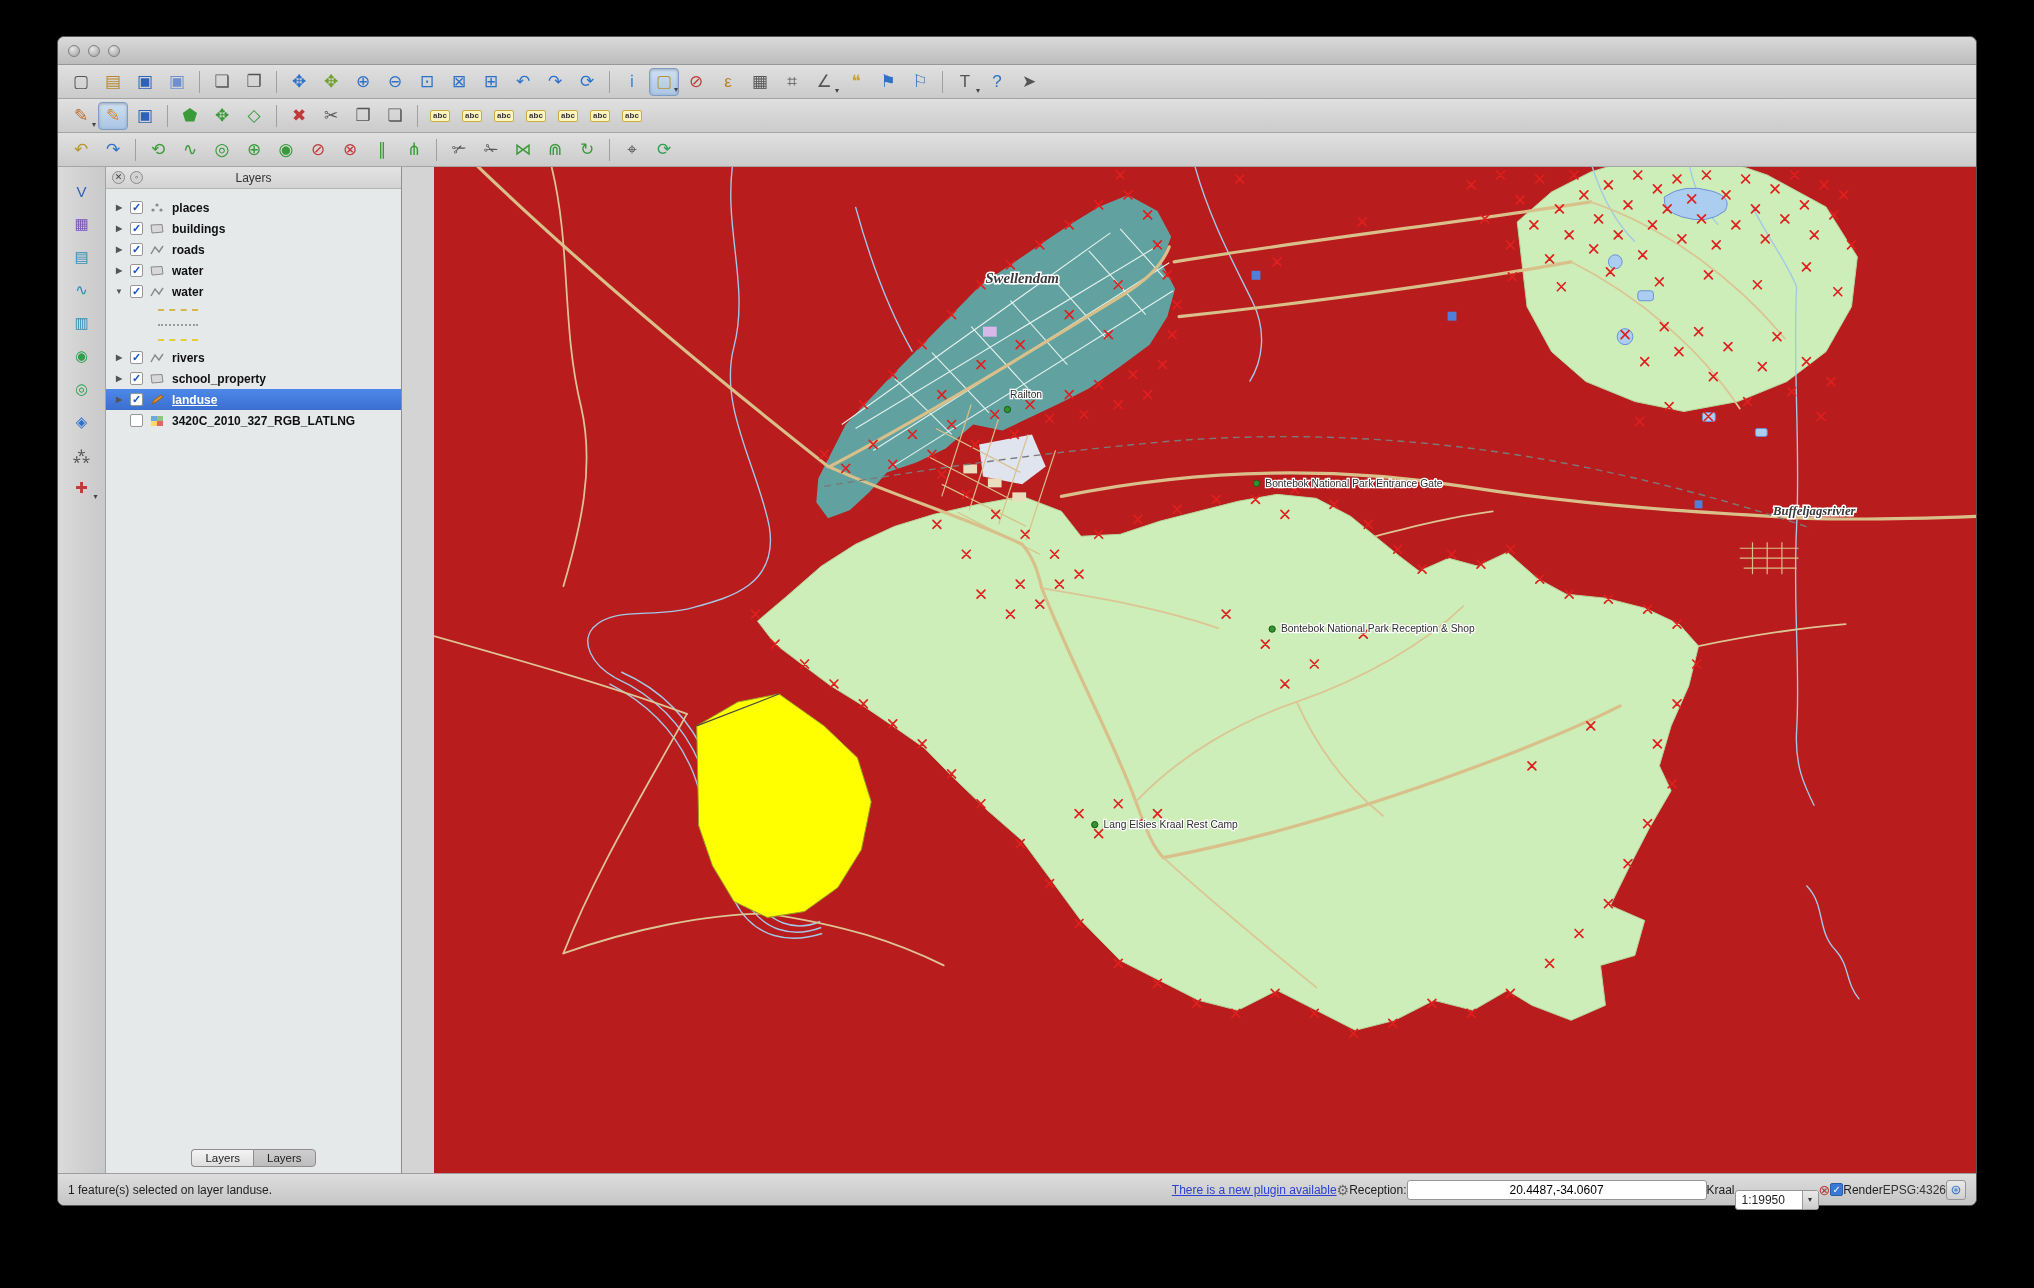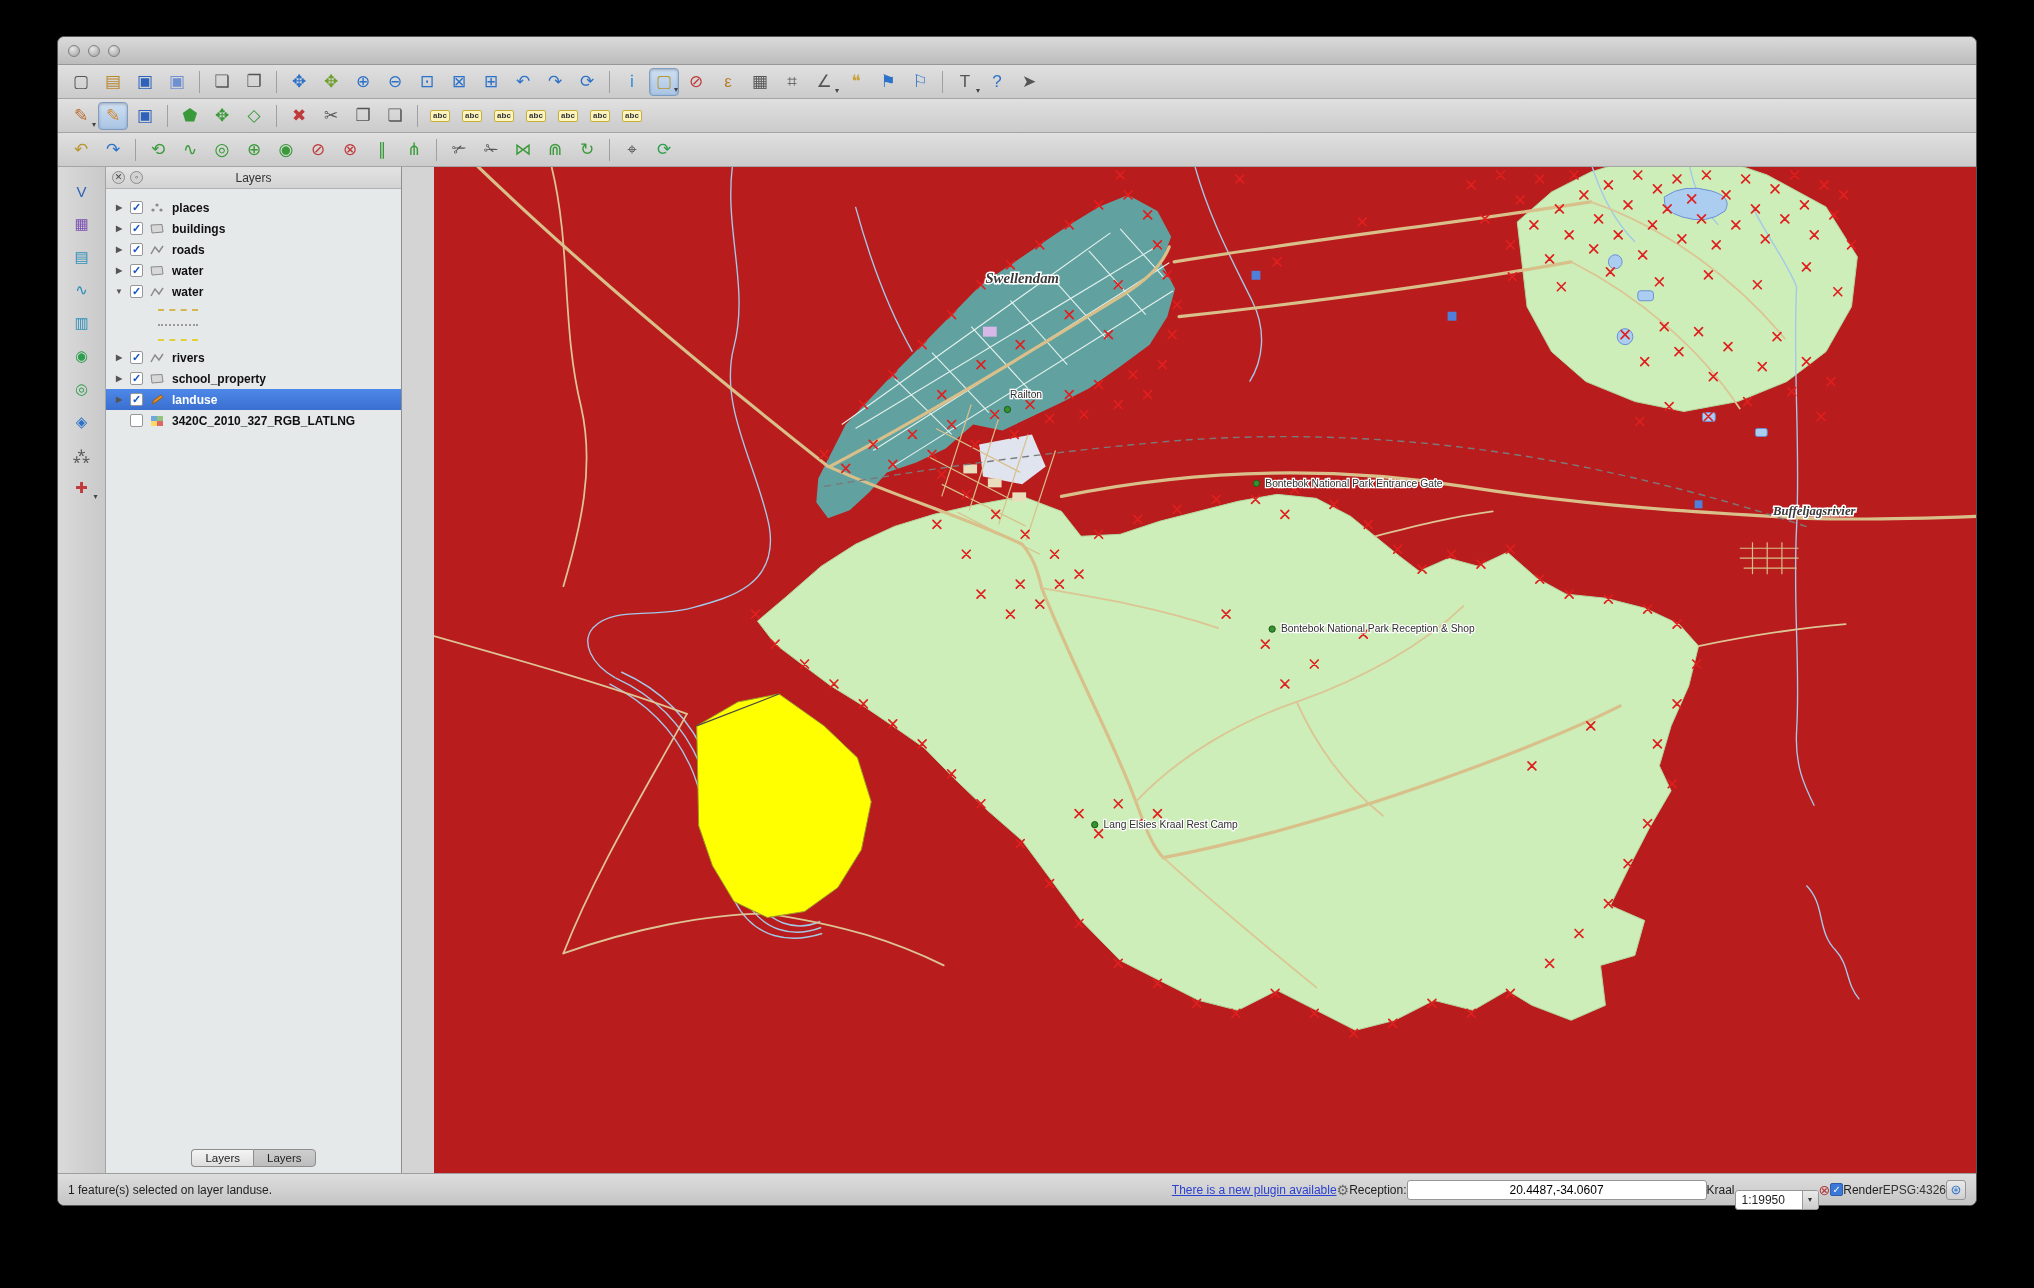--- a/index.html
+++ b/index.html
@@ -52,21 +52,21 @@
   .panel-circle{ width:13px; height:13px; border-radius:50%; background:#d2d2d2;
     border:1px solid #8c8c8c; font-size:9px; line-height:11px; text-align:center; color:#444; }
   .layer-list{ flex:1 1 auto; padding-top:8px; overflow:hidden; }
   .layer-row{ display:flex; align-items:center; height:21px; padding-left:8px; gap:6px;
     font-size:12px; font-weight:bold; color:#101010; }
   .layer-row .expander{ width:10px; flex:0 0 10px; font-size:8px; color:#555; text-align:center; }
   .cb{ width:13px; height:13px; flex:0 0 13px; background:#fff; border:1px solid #979797;
     border-radius:2px; font-size:11px; line-height:11px; color:#1a56c4; text-align:center; }
   .layer-icon{ width:17px; flex:0 0 17px; display:flex; align-items:center; }
   .layer-row.selected{ background:linear-gradient(#4d88e8,#3a6fd0); color:#fff; }
-  .layer-row.selected .name{ }
+  .layer-row.selected .name{ text-decoration:underline; }
   .legend-row{ height:15px; display:flex; align-items:center; padding-left:52px; }
   .legend-sample{ width:40px; height:0; }
 
   .panel-tabs{ flex:0 0 26px; display:flex; justify-content:center; align-items:center; padding-bottom:5px; }
   .tab{ font-size:11.5px; padding:2px 13px; border:1px solid #8d8d8d; color:#222;
     background:linear-gradient(#cecece,#bdbdbd); }
   .tab.active{ background:linear-gradient(#f4f4f4,#dedede); }
   .tab:first-child{ border-radius:4px 0 0 4px; border-right:none; }
   .tab:last-child{ border-radius:0 4px 4px 0; }
 

